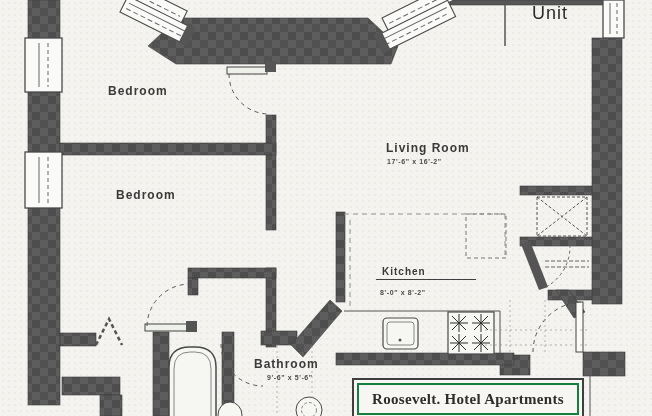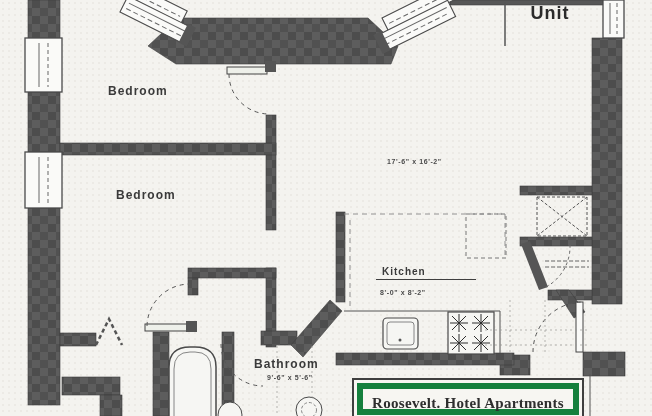--- a/index.html
+++ b/index.html
@@ -18,29 +18,29 @@
   .lbl-bedroom2{left:116px;top:188px;}
   .lbl-living{left:386px;top:141px;}
   .dims-living{left:387px;top:158px;}
   .lbl-kitchen{left:376px;top:266px;font-size:10px;width:94px;
                border-bottom:1px solid #3f3f3f;padding:0 0 2px 6px;}
   .dims-kitchen{left:380px;top:289px;}
   .lbl-bathroom{left:254px;top:357px;}
   .dims-bathroom{left:267px;top:374px;}
   .unit-badge{
     position:absolute;left:514px;top:3px;width:72px;text-align:center;
-    color:#2b2b2b;font-weight:bold;font-size:18px;line-height:20px;letter-spacing:1px;
+    color:#2b2b2b;font-weight:normal;font-size:18px;line-height:20px;letter-spacing:1px;
   }
   .unit-badge span{display:block;}
   .title-block{
     position:absolute;left:352px;top:378px;width:232px;height:44px;
     border:2px solid #3f3f3f;background:#f7f6f2;box-sizing:border-box;
   }
   .title-inner{
-    margin:3px;border:6px solid #15803d;height:32px;
+    margin:3px;border:2px solid #15803d;height:32px;
     text-align:center;
     font-family:"Liberation Serif", serif;font-weight:bold;
     font-size:15px;color:#2e2e2e;letter-spacing:0.3px;
     padding-top:6px;box-sizing:border-box;
   }
 </style>
 </head>
 <body>
 
 <div class="stage">
@@ -214,20 +214,21 @@
   <g stroke="#555">
     <line x1="505" y1="2" x2="505" y2="46" stroke-width="1.5"></line>
     <line x1="590" y1="374" x2="590" y2="416" stroke-width="1"></line>
   </g>
 </svg>
 
 <div class="lbl room lbl-bedroom1">Bedroom</div>
 
 <div class="lbl room lbl-bedroom2">Bedroom</div>
 
+<div class="lbl room lbl-living">Living Room</div>
 <div class="lbl dims dims-living">17'-6" x 16'-2"</div>
 
 <div class="lbl room lbl-kitchen">Kitchen</div>
 <div class="lbl dims dims-kitchen">8'-0" x 8'-2"</div>
 
 <div class="lbl room lbl-bathroom">Bathroom</div>
 <div class="lbl dims dims-bathroom">9'-6" x 5'-6"</div>
 
 <div class="unit-badge">
   <span>Unit</span>

